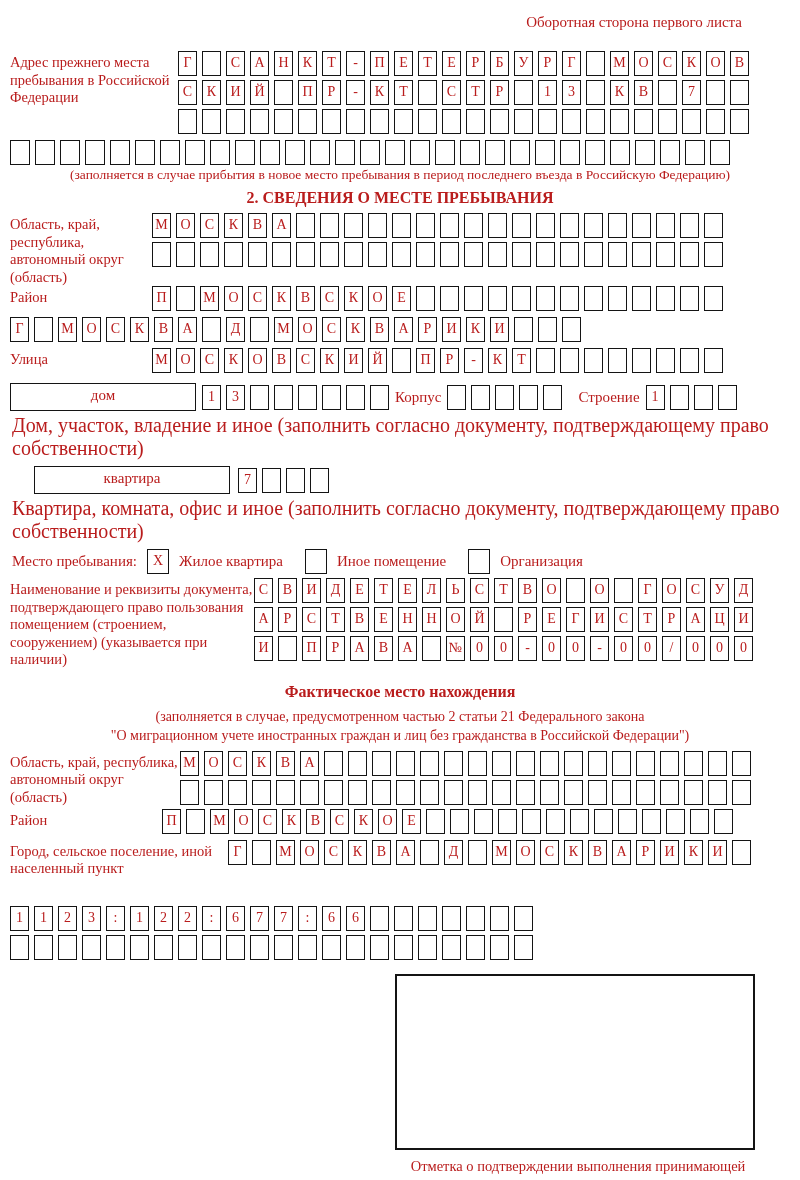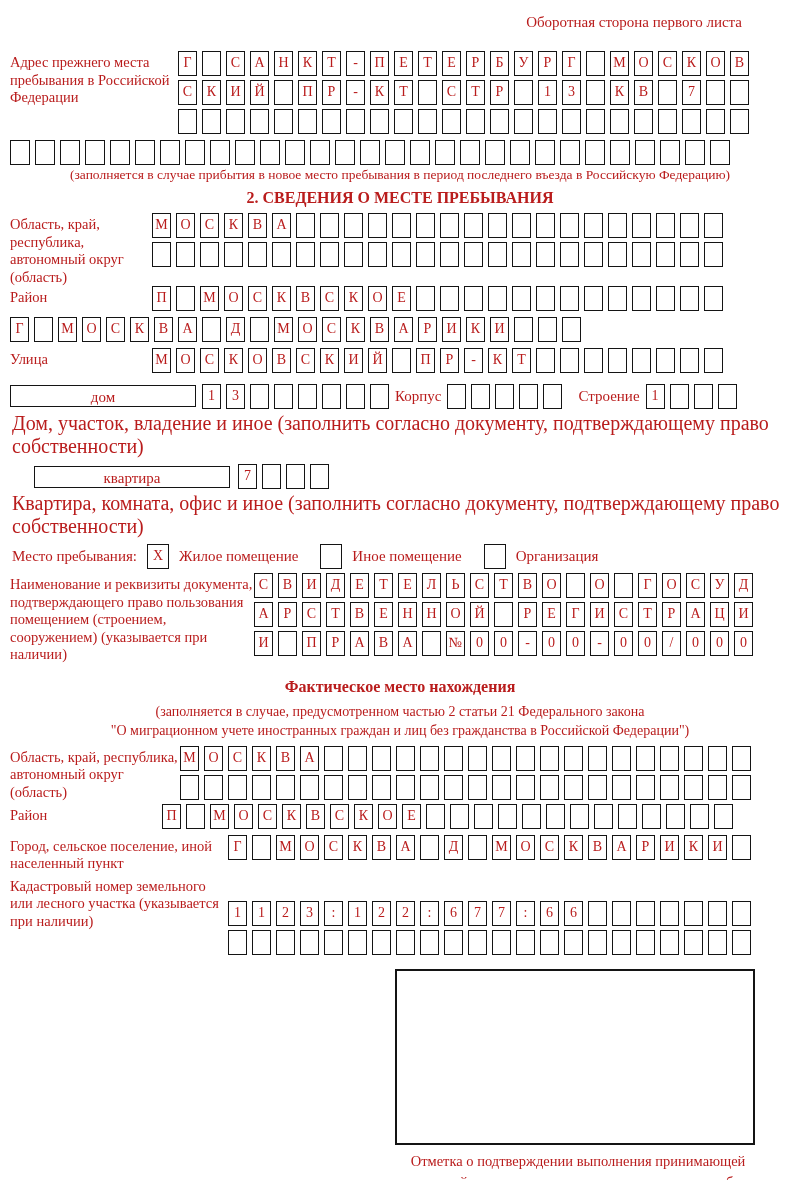--- a/index.html
+++ b/index.html
@@ -27,21 +27,21 @@
     text-align:center; font-size:14px; line-height:22px; font-weight:400;
   }
   .c20 .cell { flex-basis:20px; width:20px; }
   .fullrow { margin:2px 0 2px 0; }
 
   .note-c { text-align:center; font-size:13.5px; margin:1px 0 4px 0; }
   .note-l { font-size:20px; margin:0 0 5px 2px; }
   .sec-title { text-align:center; font-weight:bold; font-size:16px; margin:6px 0 6px 0; }
 
   .namedbox {
-    border:1.5px solid #141414; height:22px; text-align:center;
+    border:1.5px solid #141414; height:28px; text-align:center;
     font-size:15px; line-height:23px;
   }
   .dom-box { width:186px; flex:0 0 186px; }
   .kv-box { width:196px; flex:0 0 196px; }
   .inline-lbl { font-size:15px; line-height:26px; padding:0 6px; }
 
   .hrow { display:flex; align-items:center; margin:6px 0 3px 0; }
   .hrow .cellrow { margin-bottom:0; }
 
   .stay-row { display:flex; align-items:center; margin:6px 0 0 2px; font-size:15px; }
@@ -376,21 +376,21 @@
         <span class="cell"></span>
         <span class="cell"></span>
       </div>
   </div>
   <div class="note-l">Квартира, комната, офис и иное (заполнить согласно документу, подтверждающему право собственности)</div>
 
   <div class="stay-row">
     <span>Место пребывания:</span>
     <span style="width:10px"></span>
     <span class="chk">X</span>
-    <span class="optlbl">Жилое помещение</span>
+    <span class="optlbl">Жилое квартира</span>
     <span class="gap"></span>
     <span class="chk"></span>
     <span class="optlbl">Иное помещение</span>
     <span class="gap"></span>
     <span class="chk"></span>
     <span class="optlbl">Организация</span>
   </div>
 
   <div class="frow mt4">
     <div class="lbl w244">Наименование и реквизиты документа, подтверждающего право пользования помещением (строением, сооружением) (указывается при наличии)</div>
@@ -581,21 +581,20 @@
         <span class="cell">А</span>
         <span class="cell">Р</span>
         <span class="cell">И</span>
         <span class="cell">К</span>
         <span class="cell">И</span>
         <span class="cell"></span>
       </div>
   </div>
 
   <div class="frow">
-    <div class="lbl w218">Кадастровый номер земельного или лесного участка (указывается при наличии)</div>
     <div>
       <div class="cellrow" style="margin-top:26px">
           <span class="cell">1</span>
           <span class="cell">1</span>
           <span class="cell">2</span>
           <span class="cell">3</span>
           <span class="cell">:</span>
           <span class="cell">1</span>
           <span class="cell">2</span>
           <span class="cell">2</span>

